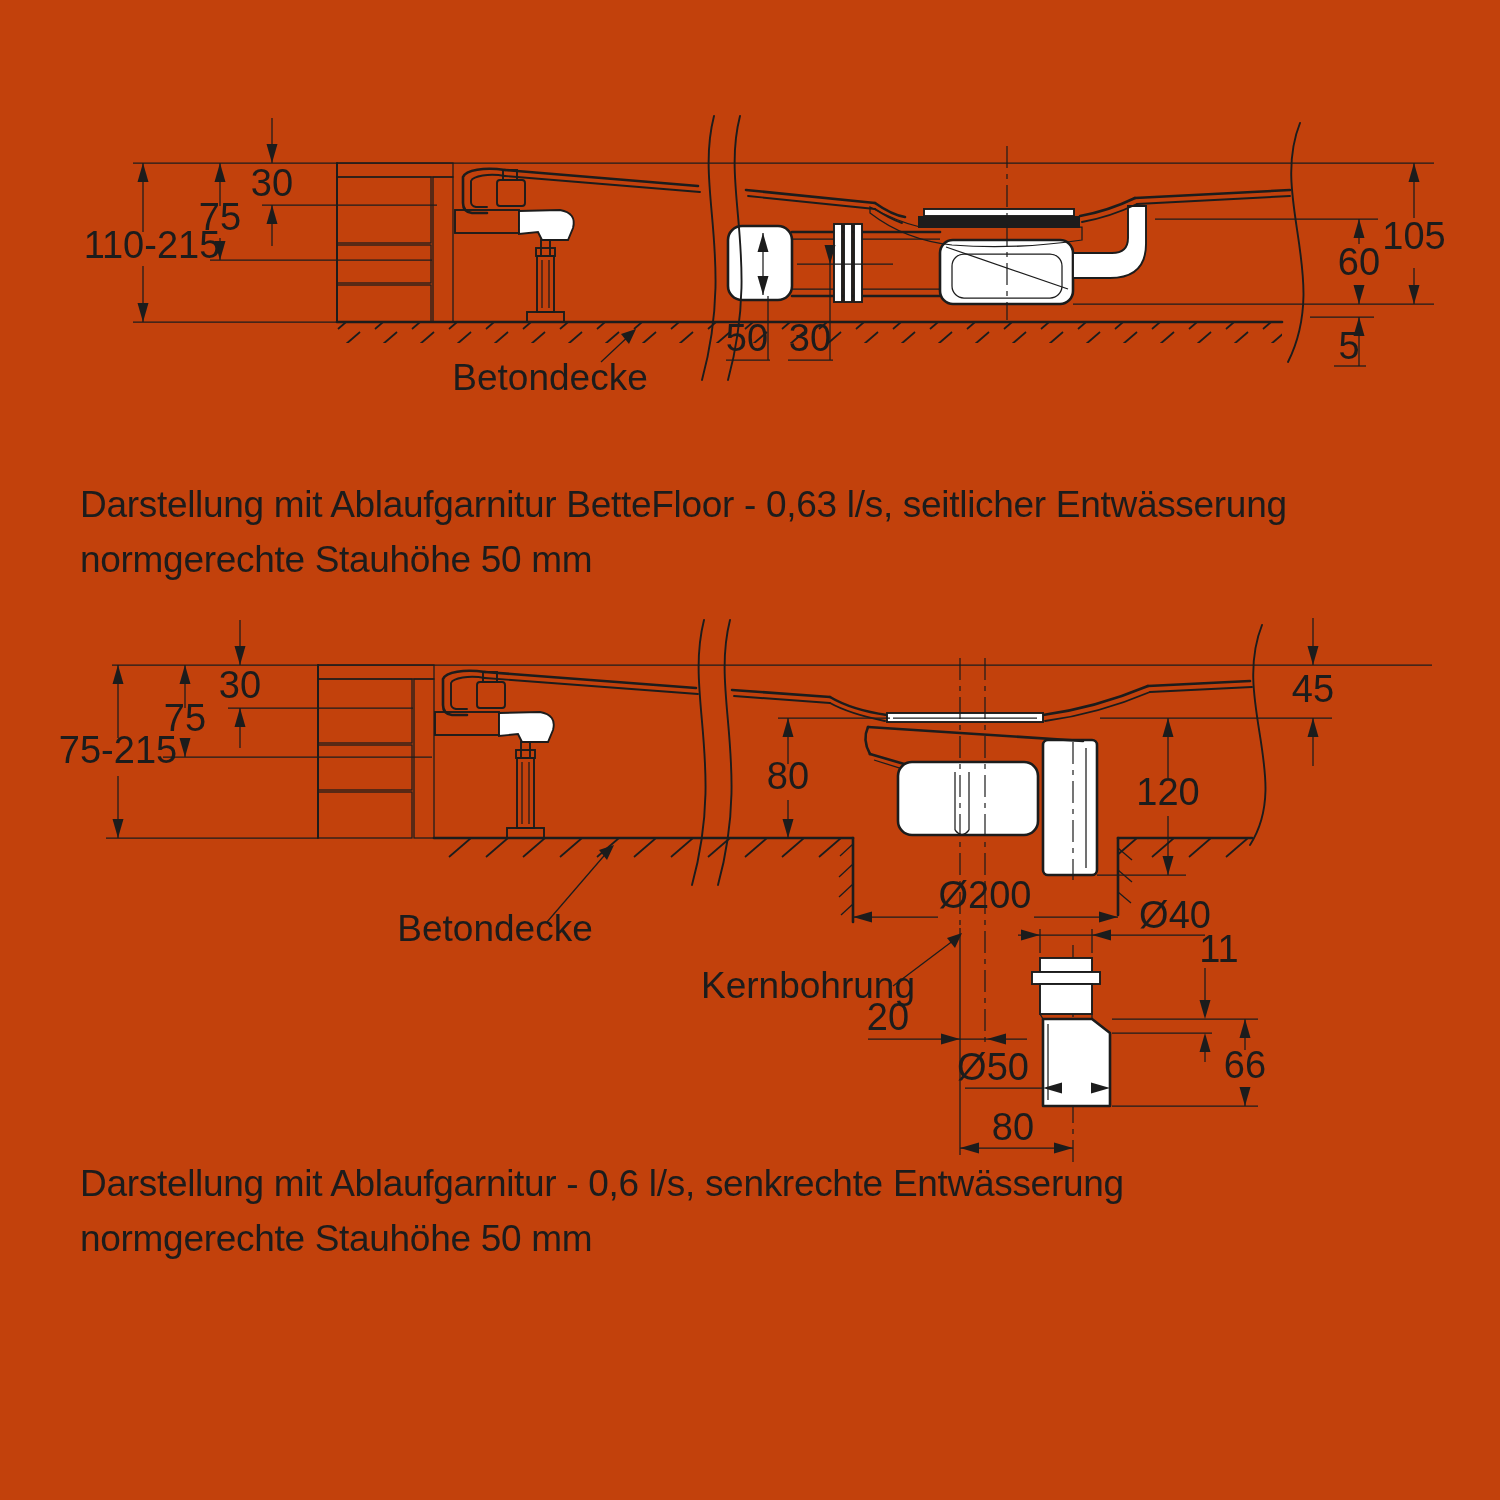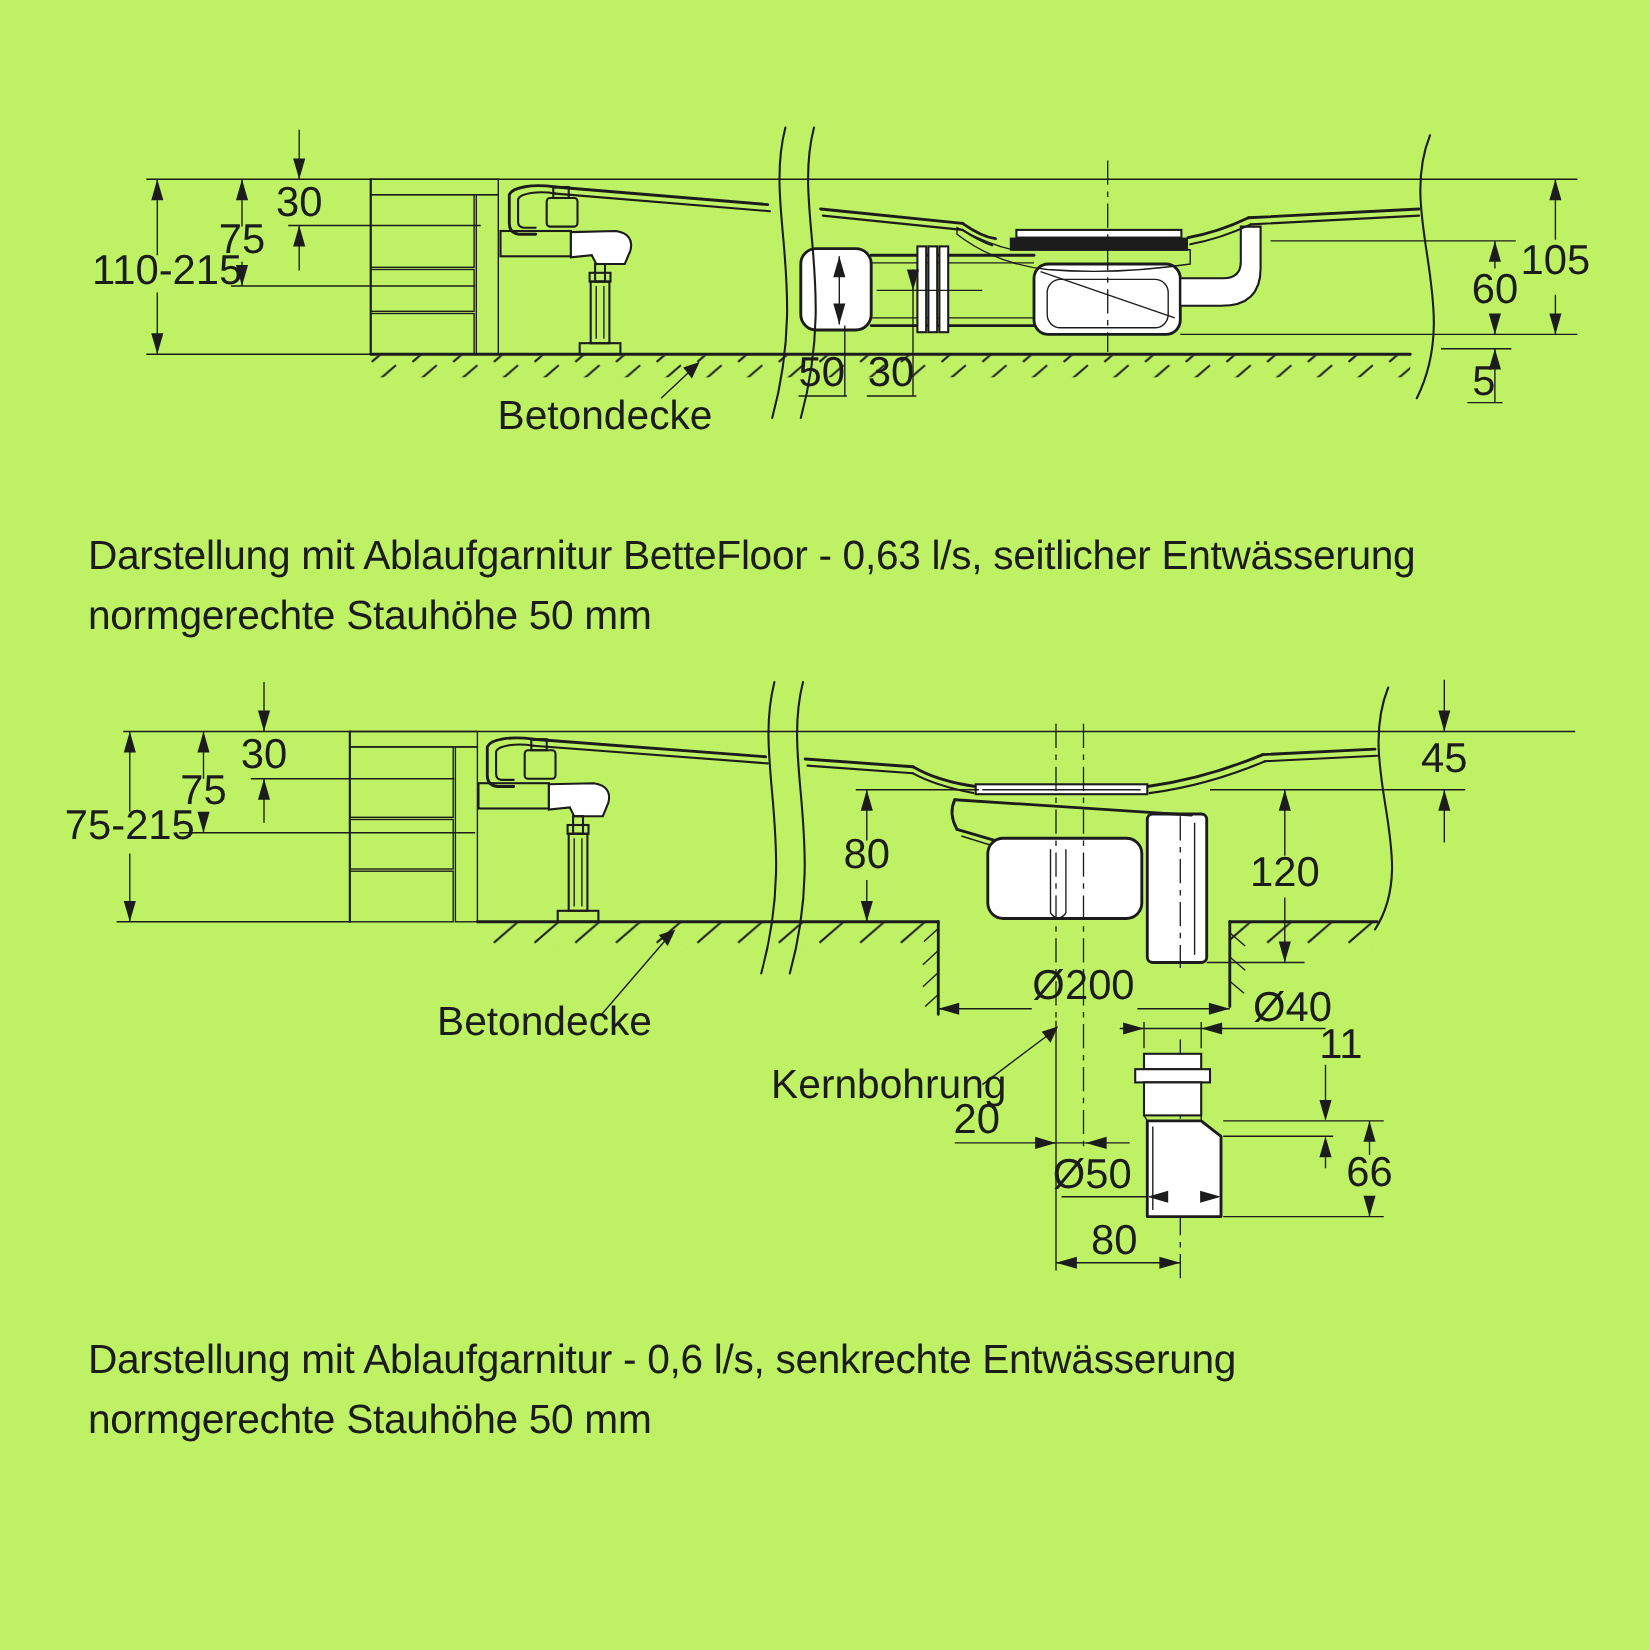--- a/index.html
+++ b/index.html
@@ -1,16 +1,16 @@
 <!DOCTYPE html>
 <html><head>
 <meta charset="utf-8">
 <style>
   html,body{margin:0;padding:0;background:#fff;}
-  #canvas{position:relative;width:1500px;height:1500px;background:#bef264;overflow:hidden;
+  #canvas{position:relative;width:1500px;height:1500px;background:#c2410c;overflow:hidden;
           font-family:"Liberation Sans",sans-serif;}
   svg{position:absolute;left:0;top:0;}
   .thick{stroke:#1c1c1c;stroke-width:2.6;fill:none;stroke-linecap:round;stroke-linejoin:round;}
   .med{stroke:#1c1c1c;stroke-width:1.9;fill:none;stroke-linecap:round;}
   .thin{stroke:#1c1c1c;stroke-width:1.25;fill:none;}
   .cl{stroke:#1c1c1c;stroke-width:1.2;fill:none;stroke-dasharray:22 6 5 6;}
   .arr{fill:#1c1c1c;stroke:none;}
   .wf{fill:#ffffff;}
   .dimtxt{font:38px "Liberation Sans",sans-serif;fill:#1c1c1c;text-anchor:middle;}
   .lbltxt{font:37px "Liberation Sans",sans-serif;fill:#1c1c1c;text-anchor:middle;}
@@ -413,18 +413,18 @@
       <polygon class="arr" points="614,845 599,850 607,860"></polygon>
       <text class="lbltxt" x="495" y="941">Betondecke</text>
     </g>
   </g>
 </svg>
 
 <div class="caption" style="top:477px;">
   <span>Darstellung mit Ablaufgarnitur BetteFloor - 0,63 l/s, seitlicher Entwässerung</span>
   <span>normgerechte Stauhöhe 50 mm</span>
 </div>
-<div class="caption" style="top:1208px;">
+<div class="caption" style="top:1156px;">
   <span>Darstellung mit Ablaufgarnitur - 0,6 l/s, senkrechte Entwässerung</span>
   <span>normgerechte Stauhöhe 50 mm</span>
 </div>
 
 </div>
 
 </body></html>

